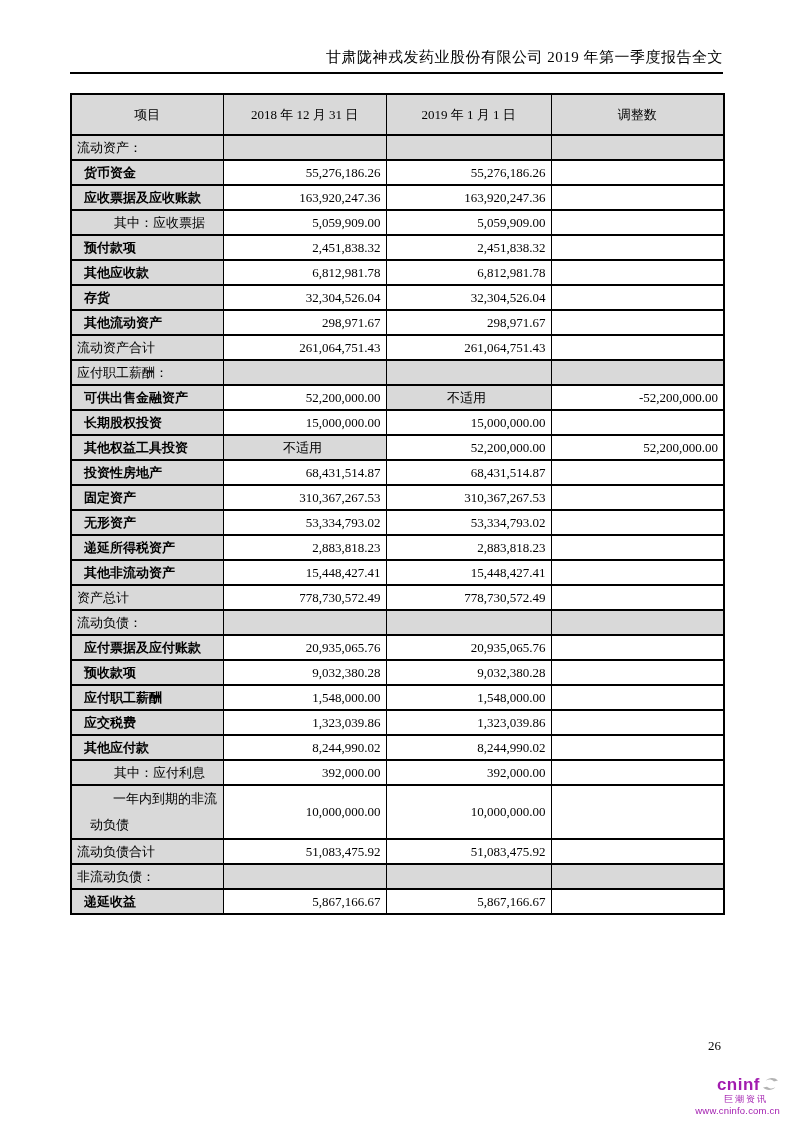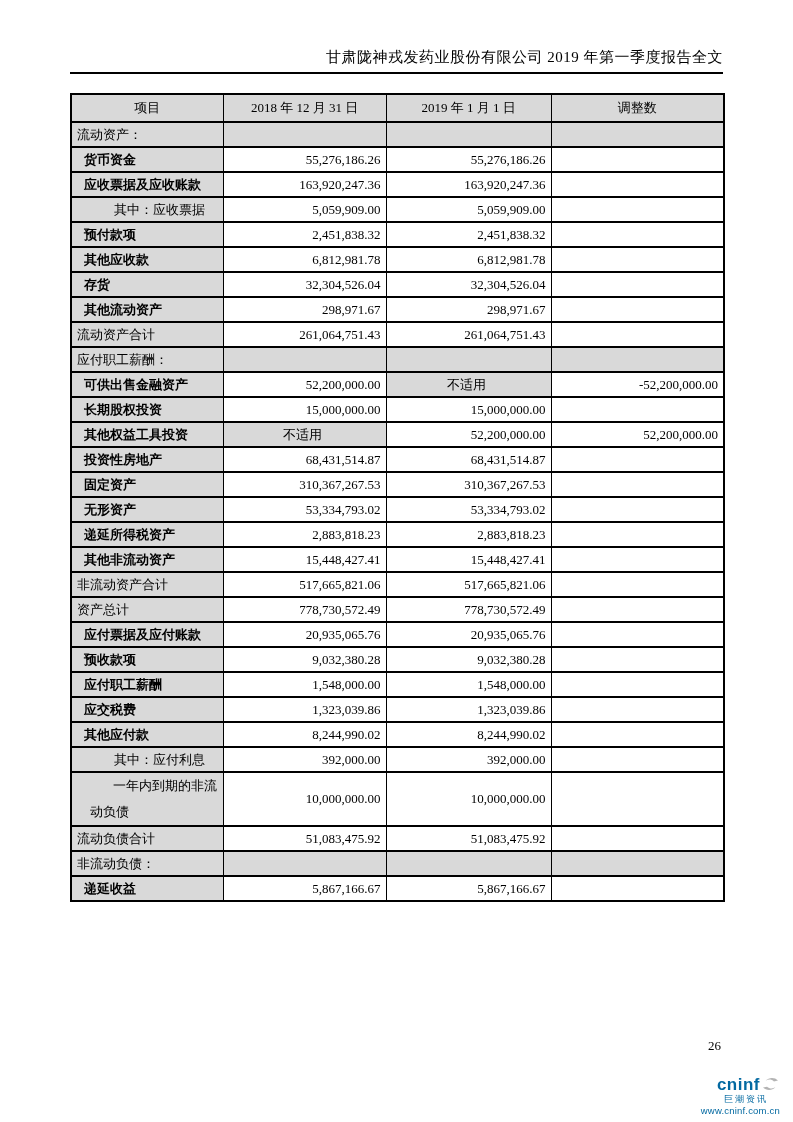--- a/index.html
+++ b/index.html
@@ -48,21 +48,21 @@
     border-top: 2px solid #000;
     border-bottom: 2px solid #000;
     vertical-align: middle;
     overflow: hidden;
   }
   table.balance { border: 2px solid #000; }
   table.balance th {
     background: #d9d9d9;
     font-weight: normal;
     text-align: center;
-    height: 28px;
+    height: 41px;
   }
   table.balance td { height: 25px; }
   td.label { background: #d9d9d9; text-align: left; padding-left: 5px; }
   td.label.item   { padding-left: 12px; font-weight: bold; }
   td.label.sub1   { padding-left: 42px; }
   td.label.sub2   { padding-left: 72px; }
   td.label.hang   { padding-left: 18px; text-indent: 23px; line-height: 26px; }
   tr.r-hang td    { height: 40px; }
   td.val { text-align: right; padding-right: 5px; background: #ffffff; }
   td.val.shaded { background: #d9d9d9; }
@@ -71,21 +71,21 @@
     position: absolute;
     top: 1038px;
     right: 72px;
     font-size: 13px;
   }
   .cninfo-logo {
     position: absolute;
     top: 1075px;
     right: 13px;
     width: 96px;
-    color: #0369a1;
+    color: #a21caf;
     font-family: "Liberation Sans", "DejaVu Sans", sans-serif;
     line-height: 1;
   }
   .logo-row {
     display: flex;
     justify-content: flex-end;
     align-items: center;
     gap: 1px;
   }
   .logo-text {
@@ -234,30 +234,30 @@
           <td class="val">2,883,818.23</td>
           <td class="val"></td>
         </tr>
         <tr class="r-item">
           <td class="label item">其他非流动资产</td>
           <td class="val">15,448,427.41</td>
           <td class="val">15,448,427.41</td>
           <td class="val"></td>
         </tr>
         <tr class="r-total">
-          <td class="label total">非流动资产合计</td>
-          <td class="val">517,665,821.06</td>
-          <td class="val">517,665,821.06</td>
-          <td class="val"></td>
-        </tr>
-        <tr class="r-total">
           <td class="label total">资产总计</td>
           <td class="val">778,730,572.49</td>
           <td class="val">778,730,572.49</td>
           <td class="val"></td>
+        </tr>
+        <tr class="r-section">
+          <td class="label section">流动负债：</td>
+          <td class="val shaded"></td>
+          <td class="val shaded"></td>
+          <td class="val shaded"></td>
         </tr>
         <tr class="r-item">
           <td class="label item">应付票据及应付账款</td>
           <td class="val">20,935,065.76</td>
           <td class="val">20,935,065.76</td>
           <td class="val"></td>
         </tr>
         <tr class="r-item">
           <td class="label item">预收款项</td>
           <td class="val">9,032,380.28</td>
@@ -319,16 +319,16 @@
 
   <div class="cninfo-logo">
     <div class="logo-row">
       <span class="logo-text">cninf</span>
       <svg class="logo-swirl-icon" viewBox="0 0 24 24" aria-hidden="true">
         <path fill="#b3b3b3" d="M22 7.2 C17.5 2.6 9.6 2.9 5.6 7.6 c3.4-2.2 8-1.9 11 .9 l5.4-1.3 z"></path>
         <path fill="#b3b3b3" d="M2 16.8 C6.5 21.4 14.4 21.1 18.4 16.4 c-3.4 2.2-8 1.9-11-.9 L2 16.8 z"></path>
       </svg>
     </div>
     <div class="logo-cn">巨潮资讯</div>
-    <div class="logo-url">www.cninf.com.cn</div>
+    <div class="logo-url">www.cninfo.com.cn</div>
   </div>
 
 </div>
 
 </body></html>

